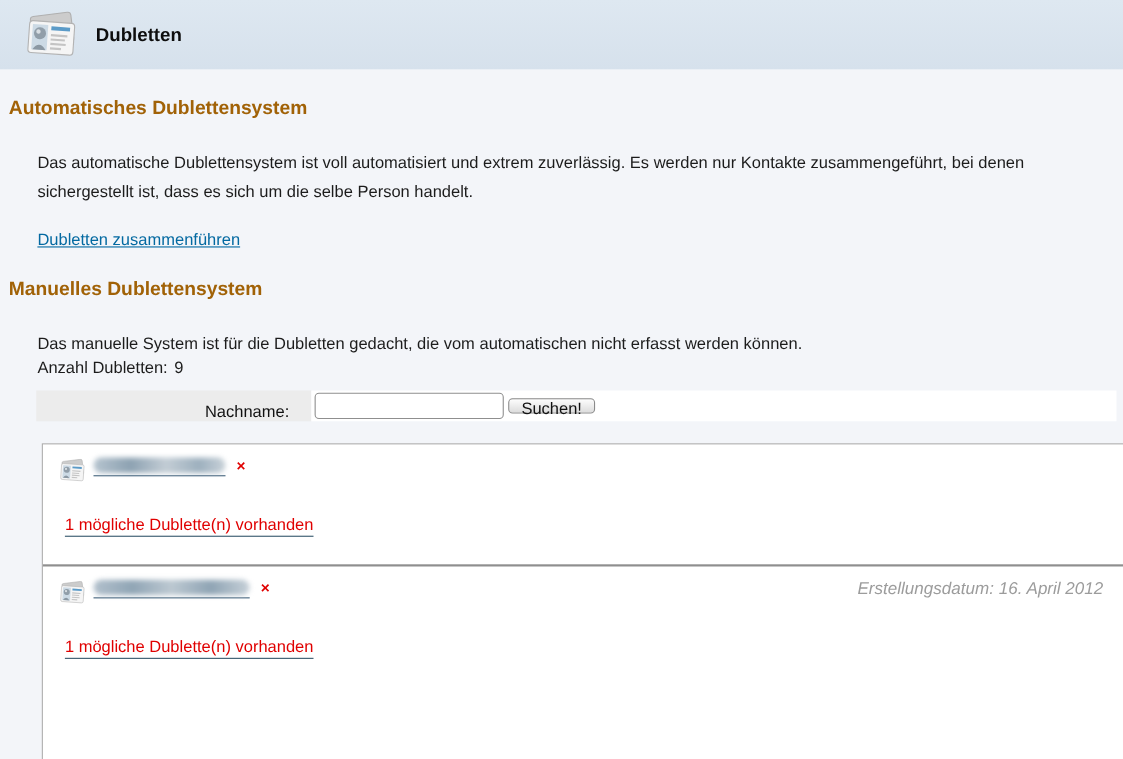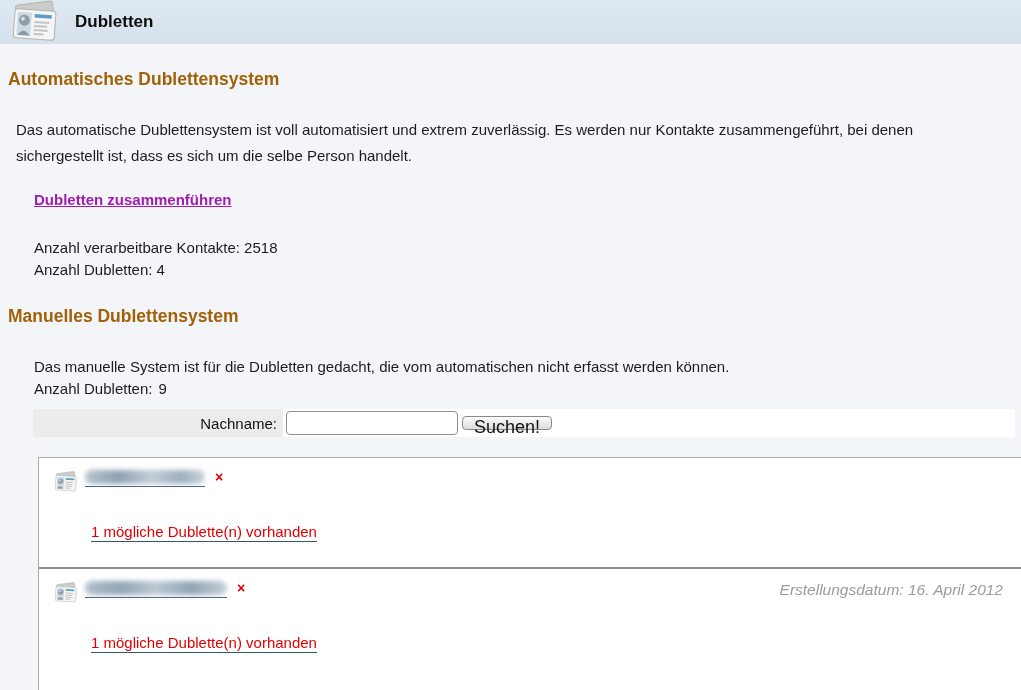--- a/index.html
+++ b/index.html
@@ -5,72 +5,71 @@
   * { margin: 0; padding: 0; box-sizing: border-box; }
   html, body { width: 1021px; height: 690px; overflow: hidden; }
   body {
     font-family: "Liberation Sans", sans-serif;
     background: #f3f5f9;
     color: #1c1c1c;
     font-size: 15px;
   }
   
   .page-header {
-    height: 44px;
+    height: 63px;
     background: linear-gradient(#dee8f1, #d6e1ec);
     display: flex;
     align-items: center;
-    padding-left: 10px;
+    padding-left: 22px;
     gap: 15px;
   }
   .page-header .big-icon { width: 50px; height: 46px; flex: 0 0 auto; }
   .page-title { font-size: 17px; font-weight: bold; color: #0d0d0d; }
 
   
   main { padding: 0 8px; }
   h2.section-heading {
     font-size: 17.5px;
     font-weight: bold;
     color: #a16207;
     margin: 25px 0 0 0;
   }
   .auto-desc {
-    margin: 27px 0 0 8px;
+    margin: 27px 0 0 26px;
     line-height: 26px;
     max-width: 985px;
   }
   .merge-link {
     display: inline-block;
     margin: 22px 0 0 26px;
-    color: #a21caf;
+    color: #0369a1;
     text-decoration: underline;
     cursor: pointer;
-    font-weight: bold;
   }
   .stats { margin: 29px 0 0 26px; line-height: 22px; }
   .manual-heading { margin-top: 15px; }
   .manual-desc { margin: 29px 0 0 26px; line-height: 22px; }
   .manual-count { margin: 0 0 0 26px; line-height: 22px; }
   .manual-count .count-value { margin-left: 6px; }
 
   
   .search-row {
     margin: 9px 0 0 25px;
     width: 982px;
     height: 28px;
     display: flex;
     align-items: stretch;
   }
   .search-label-cell {
     width: 250px;
     background: #ececec;
     display: flex;
-    align-items: center;
+    align-items: flex-end;
     justify-content: flex-end;
-    padding-right: 6px;
+    padding-right: 20px;
     color: #111;
   }
   .search-field-cell {
     flex: 1;
     background: #ffffff;
     display: flex;
     align-items: center;
     gap: 4px;
     padding-left: 3px;
   }
@@ -84,21 +83,21 @@
     font-size: 14px;
     outline: none;
   }
   .search-button {
     height: 14px;
     padding: 0 11px;
     border: 1px solid #8a8a8a;
     border-radius: 4px;
     background: linear-gradient(#fdfdfd, #e9e9e9 60%, #dcdcdc);
     font-family: "Liberation Sans", sans-serif;
-    font-size: 18px;
+    font-size: 15px;
     color: #111;
     cursor: pointer;
   }
 
   
   .dup-card {
     margin: 20px 0 0 30px;
     width: 984px;
     background: #ffffff;
     border: 1px solid #adadad;
@@ -124,21 +123,21 @@
     font-weight: bold;
     line-height: 14px;
     margin-left: 10px;
     margin-top: 0px;
     cursor: pointer;
     text-decoration: none;
   }
   .created-date { margin-left: auto; color: #9c9c9c; font-size: 15.5px; padding-right: 4px; font-style: italic; }
   .dup-link {
     display: inline-block;
-    margin: 30px 0 0 38px;
+    margin: 30px 0 0 6px;
     color: #e00000;
     text-decoration: none;
     border-bottom: 1px solid #33566b;
     padding-bottom: 1px;
     cursor: pointer;
   }
 </style>
 </head>
 <body>
 
@@ -168,24 +167,20 @@
     </svg>
   <span class="page-title">Dubletten</span>
 </header>
 
 <main>
 
   <section>
     <h2 class="section-heading">Automatisches Dublettensystem</h2>
     <p class="auto-desc">Das automatische Dublettensystem ist voll automatisiert und extrem zuverlässig. Es werden nur Kontakte zusammengeführt, bei denen sichergestellt ist, dass es sich um die selbe Person handelt.</p>
     <a href="#" class="merge-link">Dubletten zusammenführen</a>
-    <div class="stats">
-      <div>Anzahl verarbeitbare Kontakte: 2518</div>
-      <div>Anzahl Dubletten: 4</div>
-    </div>
   </section>
 
   <section>
     <h2 class="section-heading manual-heading">Manuelles Dublettensystem</h2>
     <p class="manual-desc">Das manuelle System ist für die Dubletten gedacht, die vom automatischen nicht erfasst werden können.</p>
     <div class="manual-count">
       <span>Anzahl Dubletten:</span><span class="count-value">9</span>
     </div>
 
     <div class="search-row">

